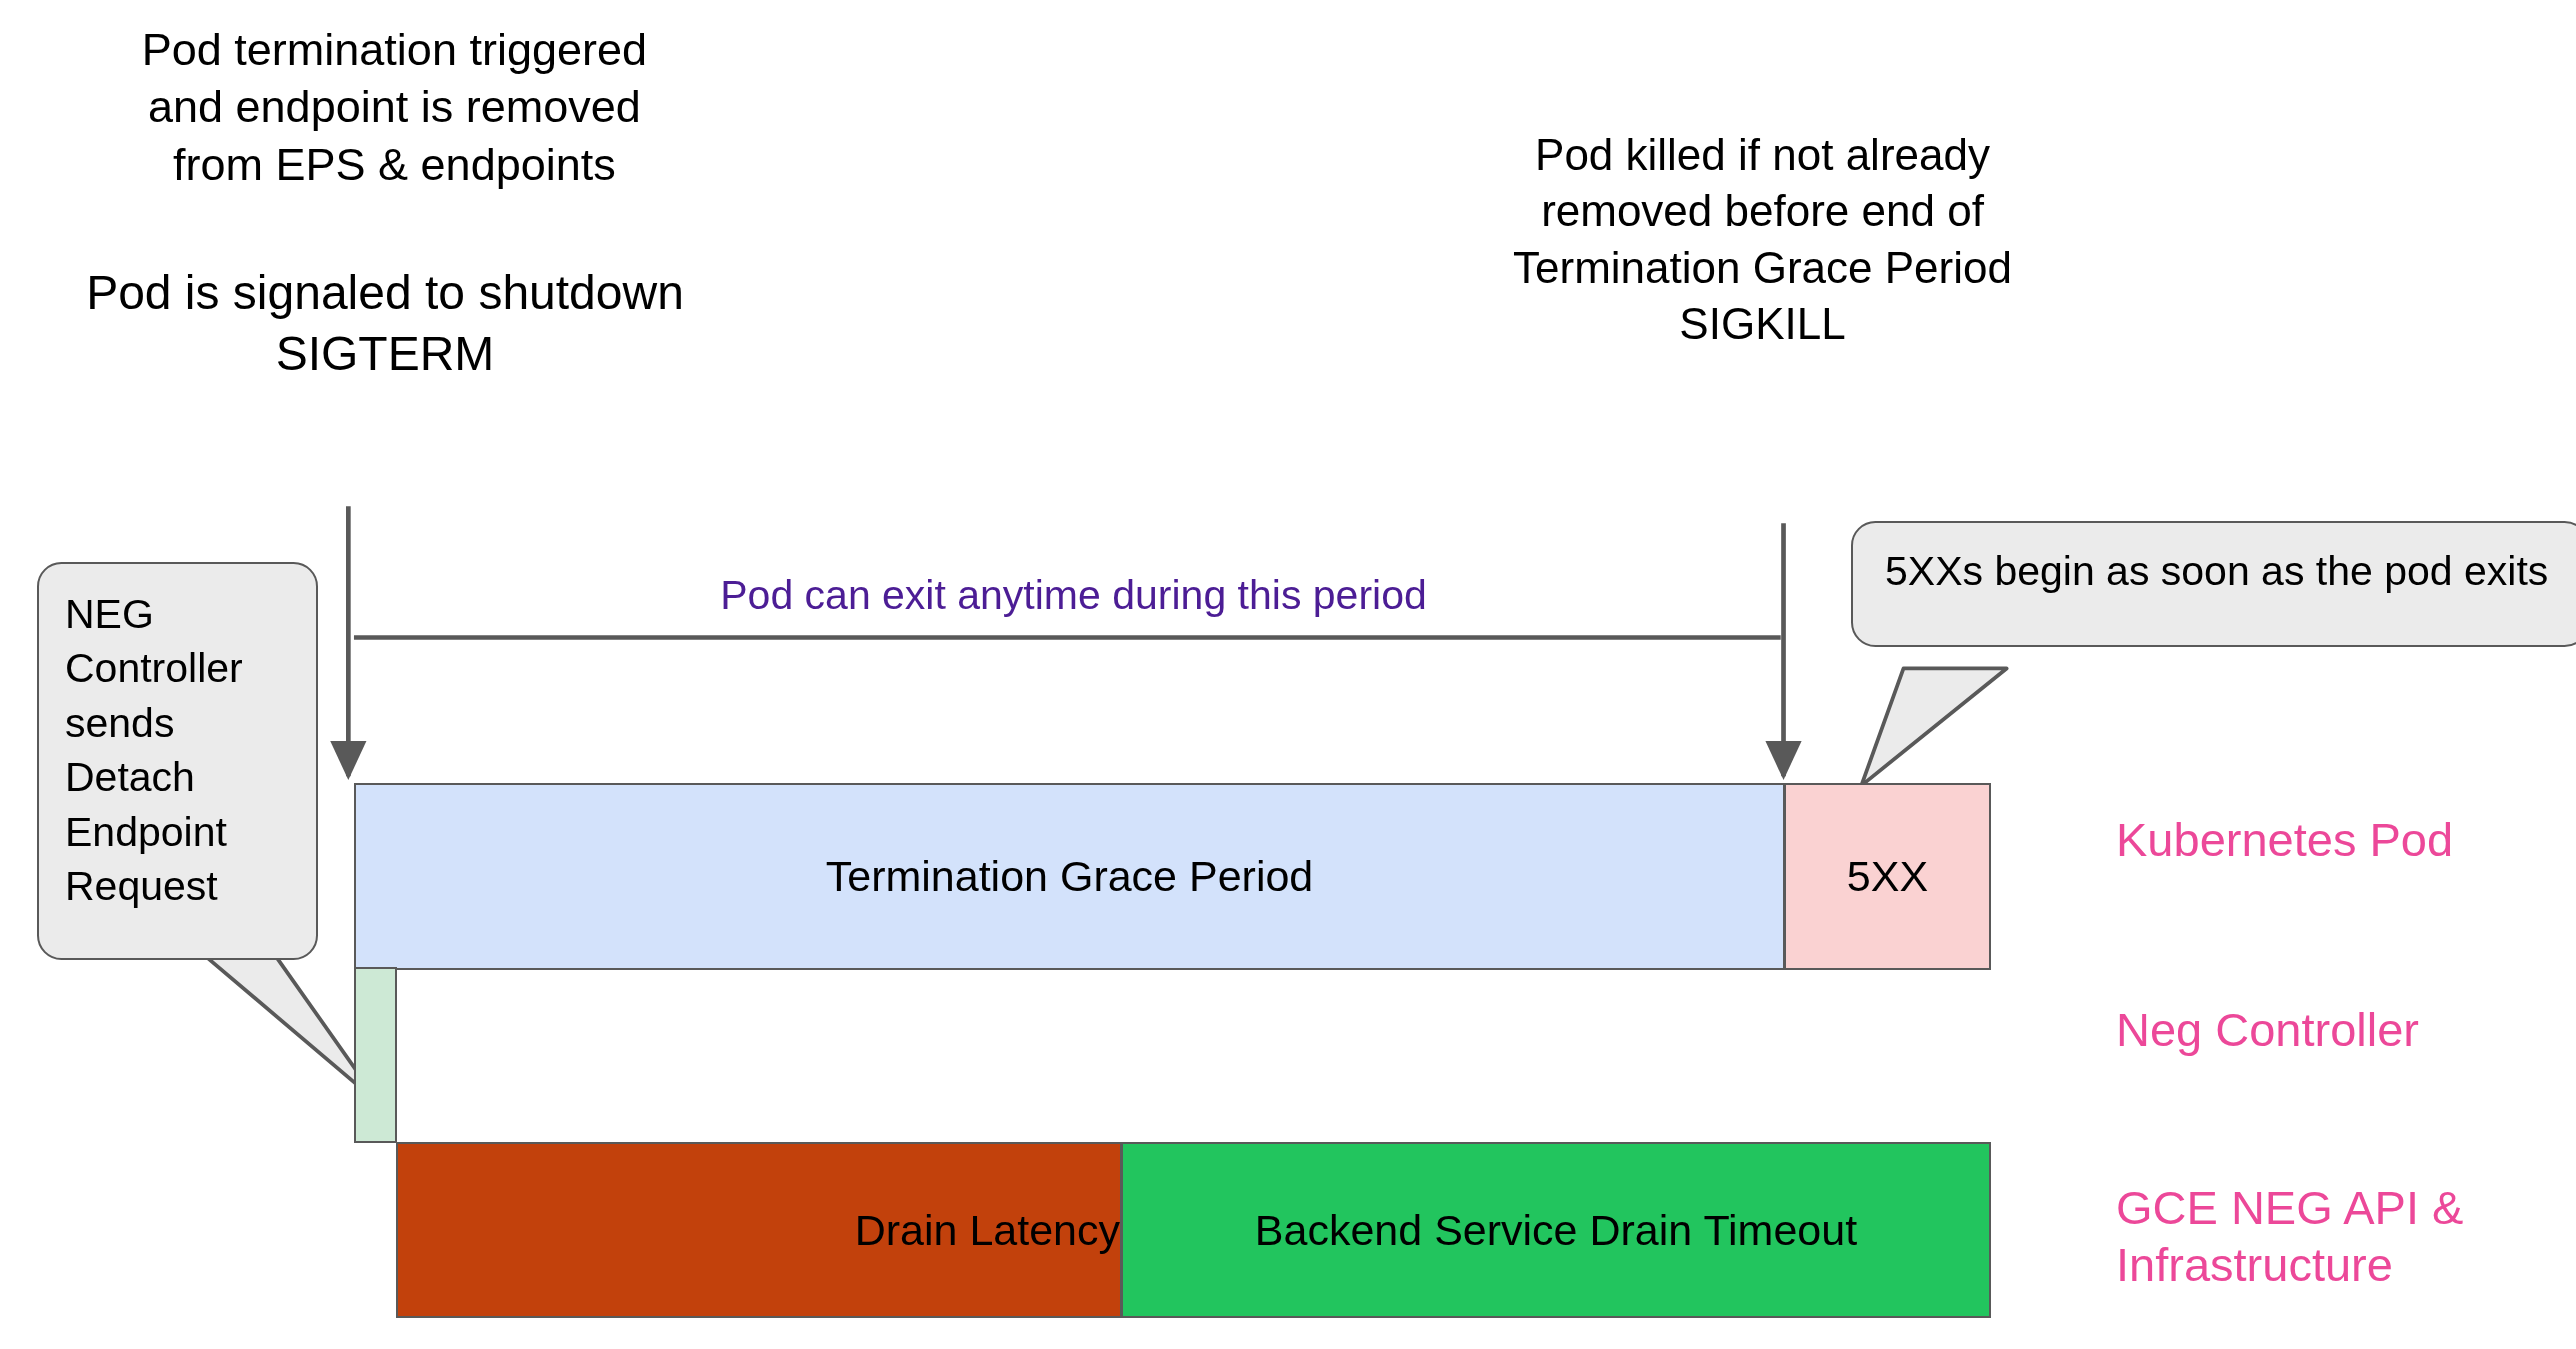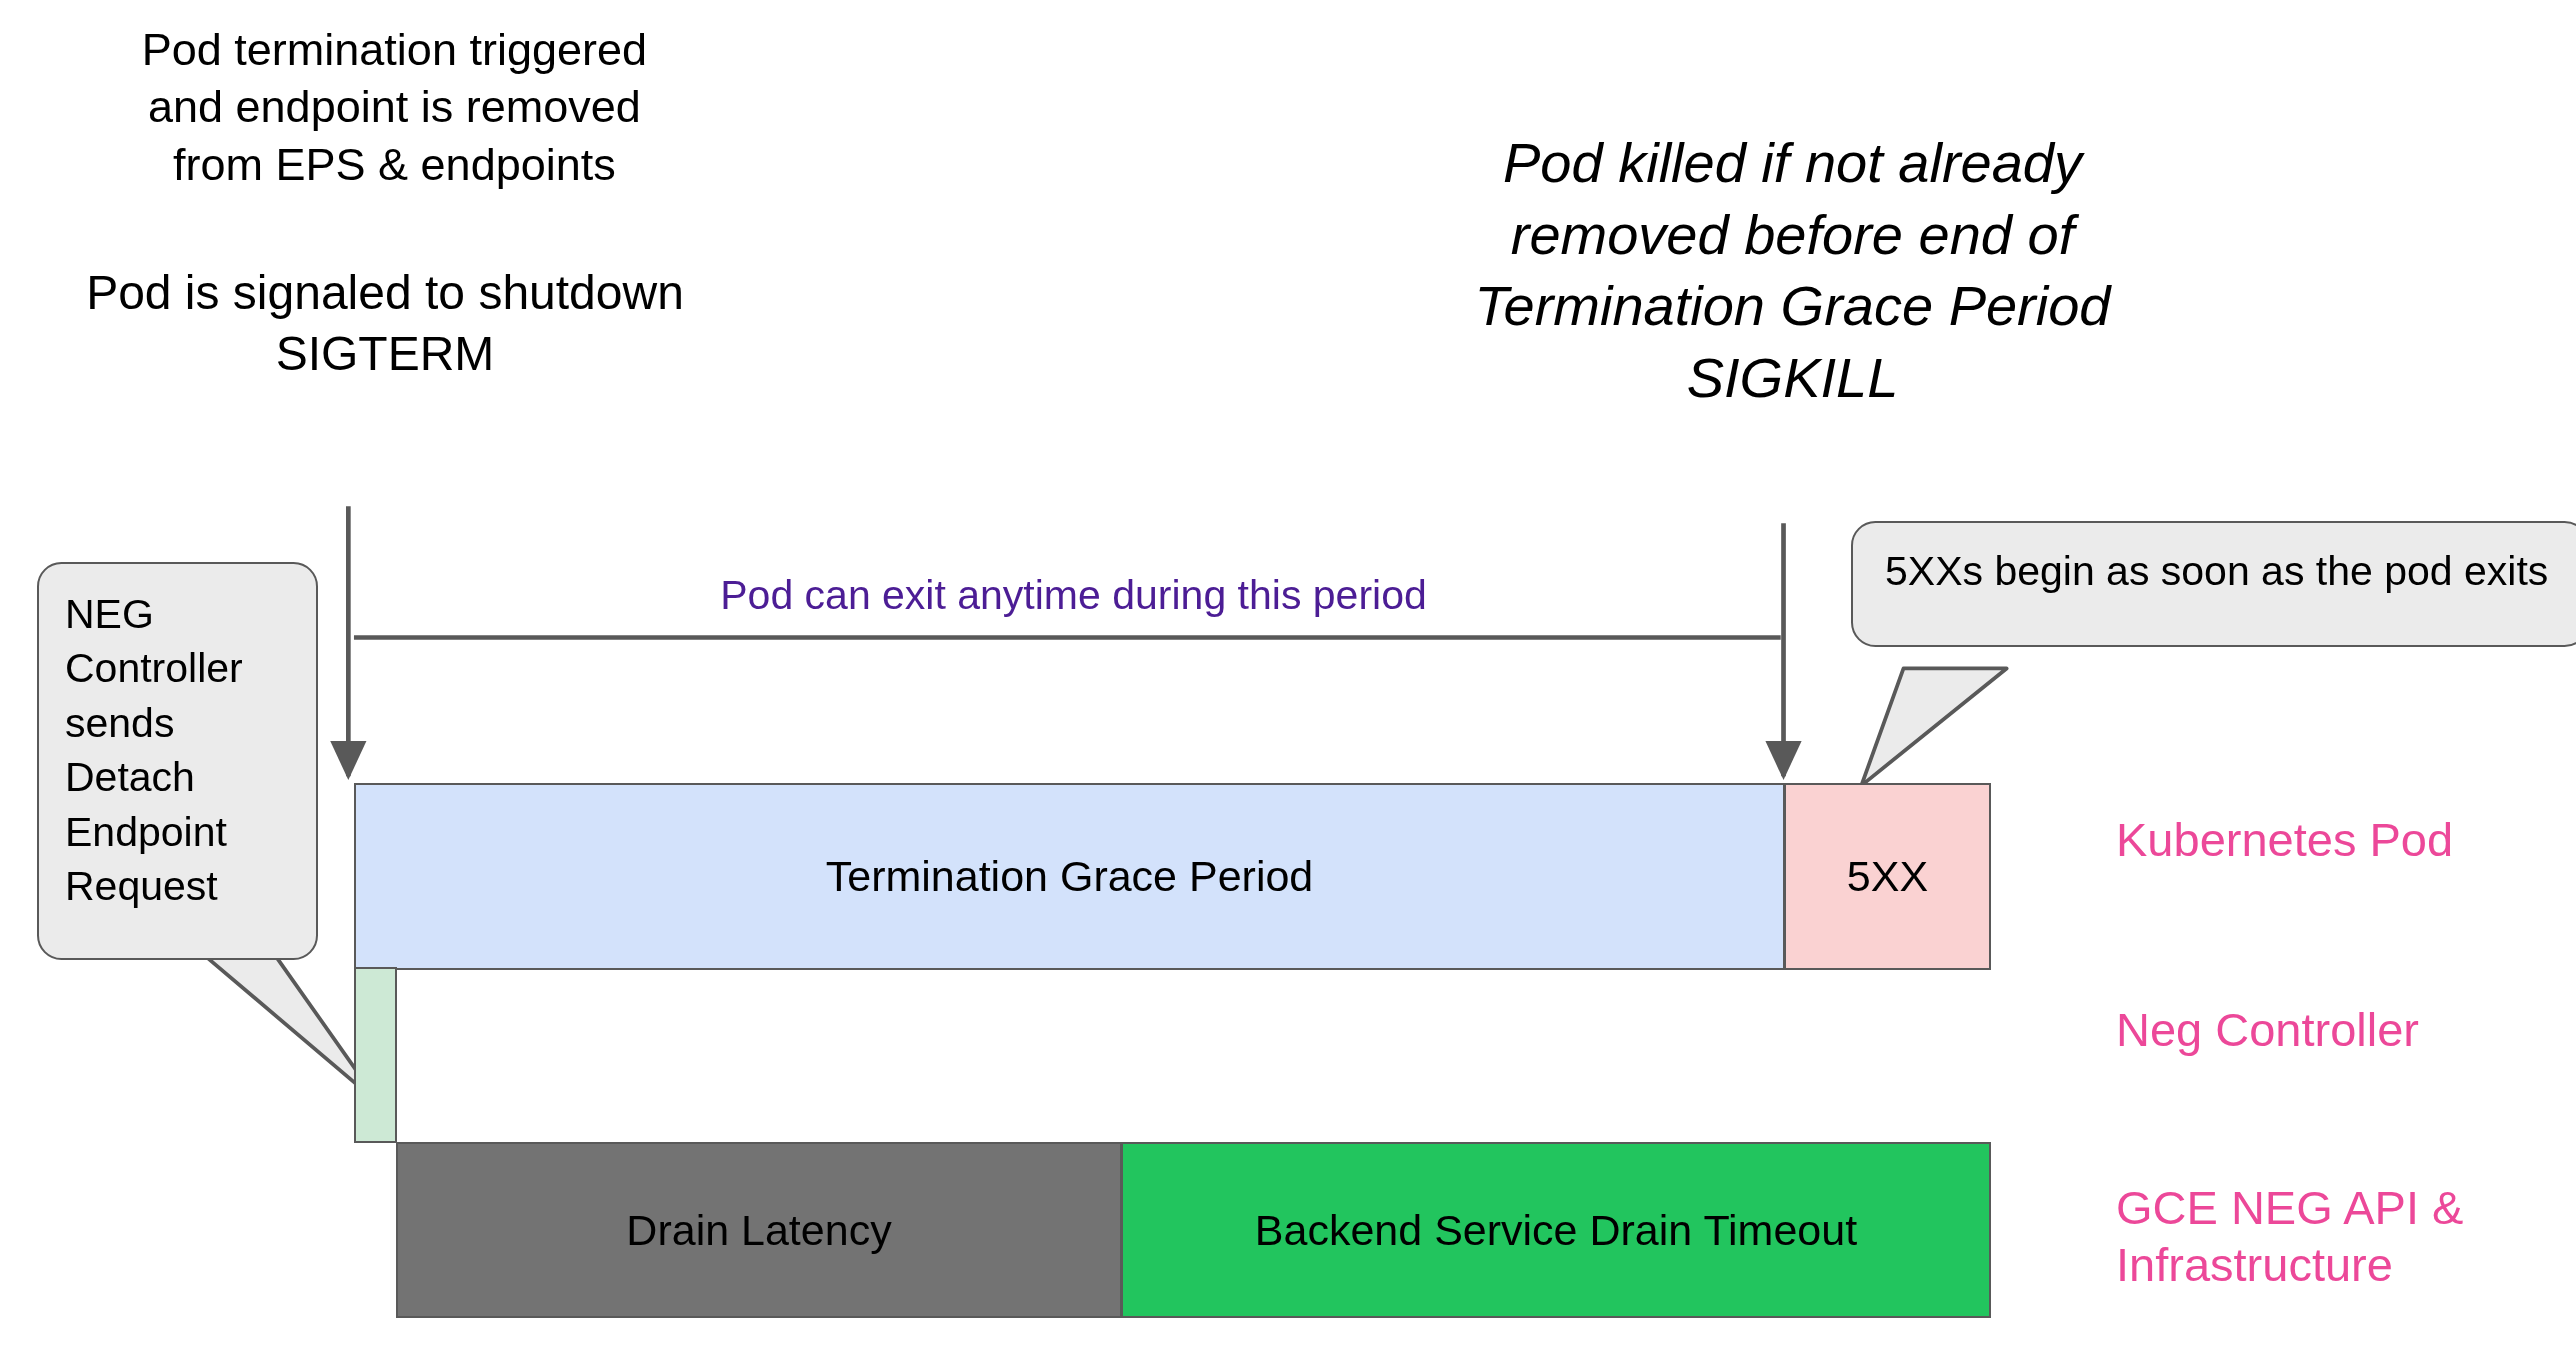--- a/index.html
+++ b/index.html
@@ -36,25 +36,24 @@
     width: 722px;
     font-size: 45px;
   }
   #note-sigterm {
     left: 0px;
     top: 262px;
     width: 722px;
     font-size: 48px;
   }
   #note-sigkill {
-    left: 1445px;
+    left: 1415px;
     top: 127px;
     width: 647px;
-    font-size: 56px;
-    font-style: italic;
+    font-size: 44px;
   }
 
   
   #lines-layer {
     position: absolute;
     left: 0; top: 0;
     width: 2576px;
     height: 1350px;
     pointer-events: none;
   }
@@ -100,21 +99,22 @@
     top: 967px;
     width: 43px;
     height: 176px;
     background: #cde9d5;
   }
   #bar-drain-latency {
     left: 372px;
     top: 1142px;
     width: 726px;
     height: 176px;
-    background: #737373;
+    background: #c2410c;
+    justify-content: flex-end;
   }
   #bar-backend-drain {
     left: 1097px;
     top: 1142px;
     width: 870px;
     height: 176px;
     background: #22c55e;
   }
 
   

